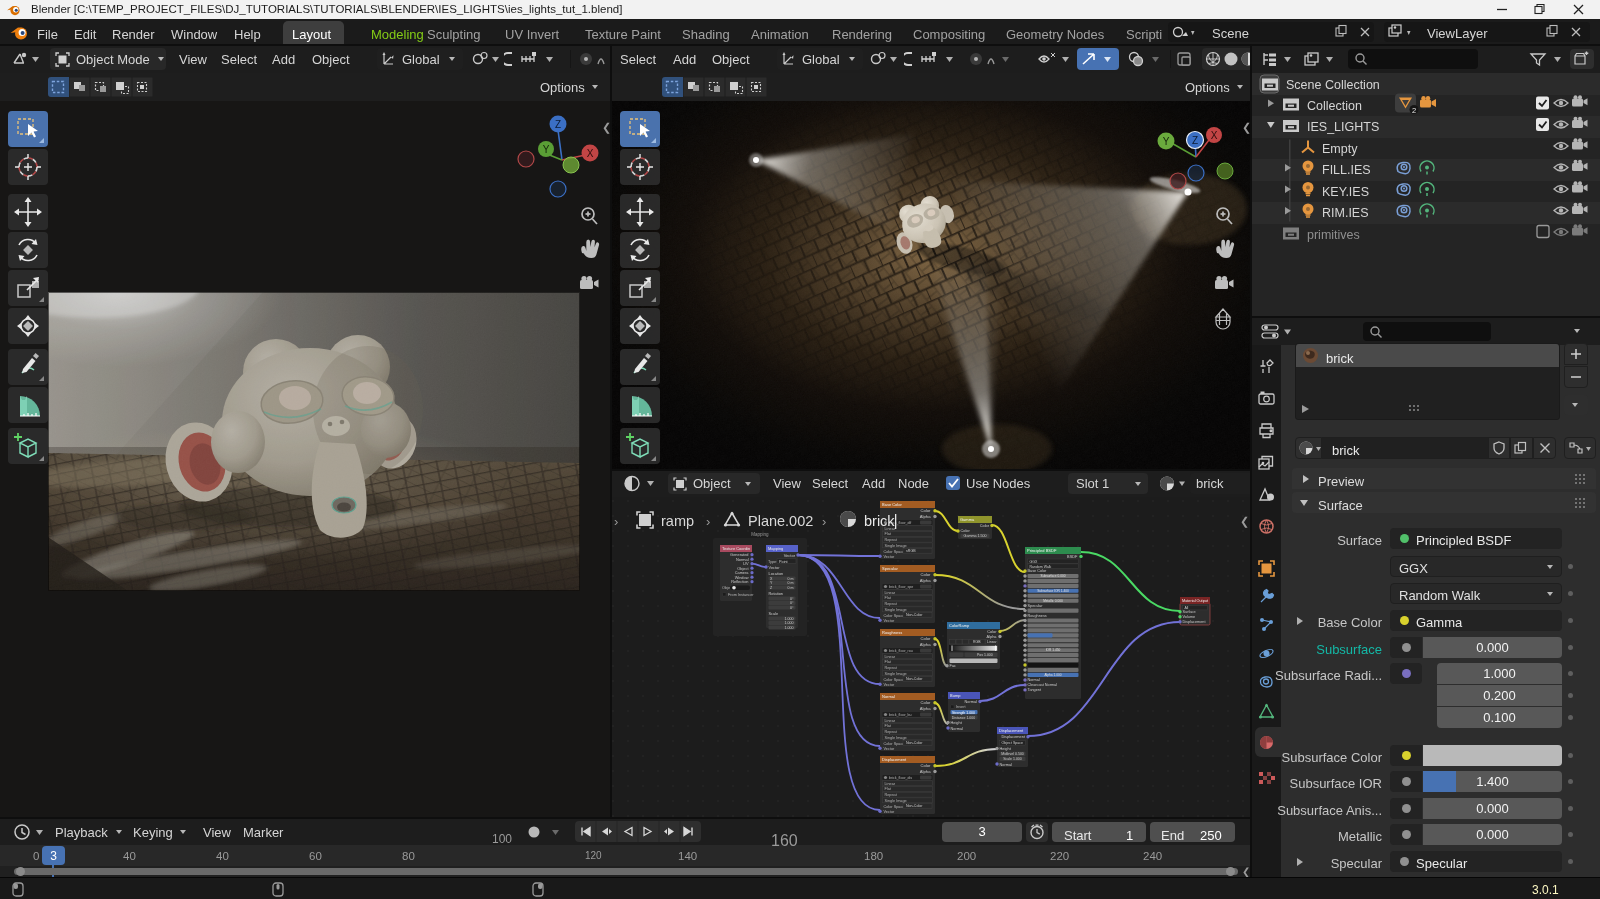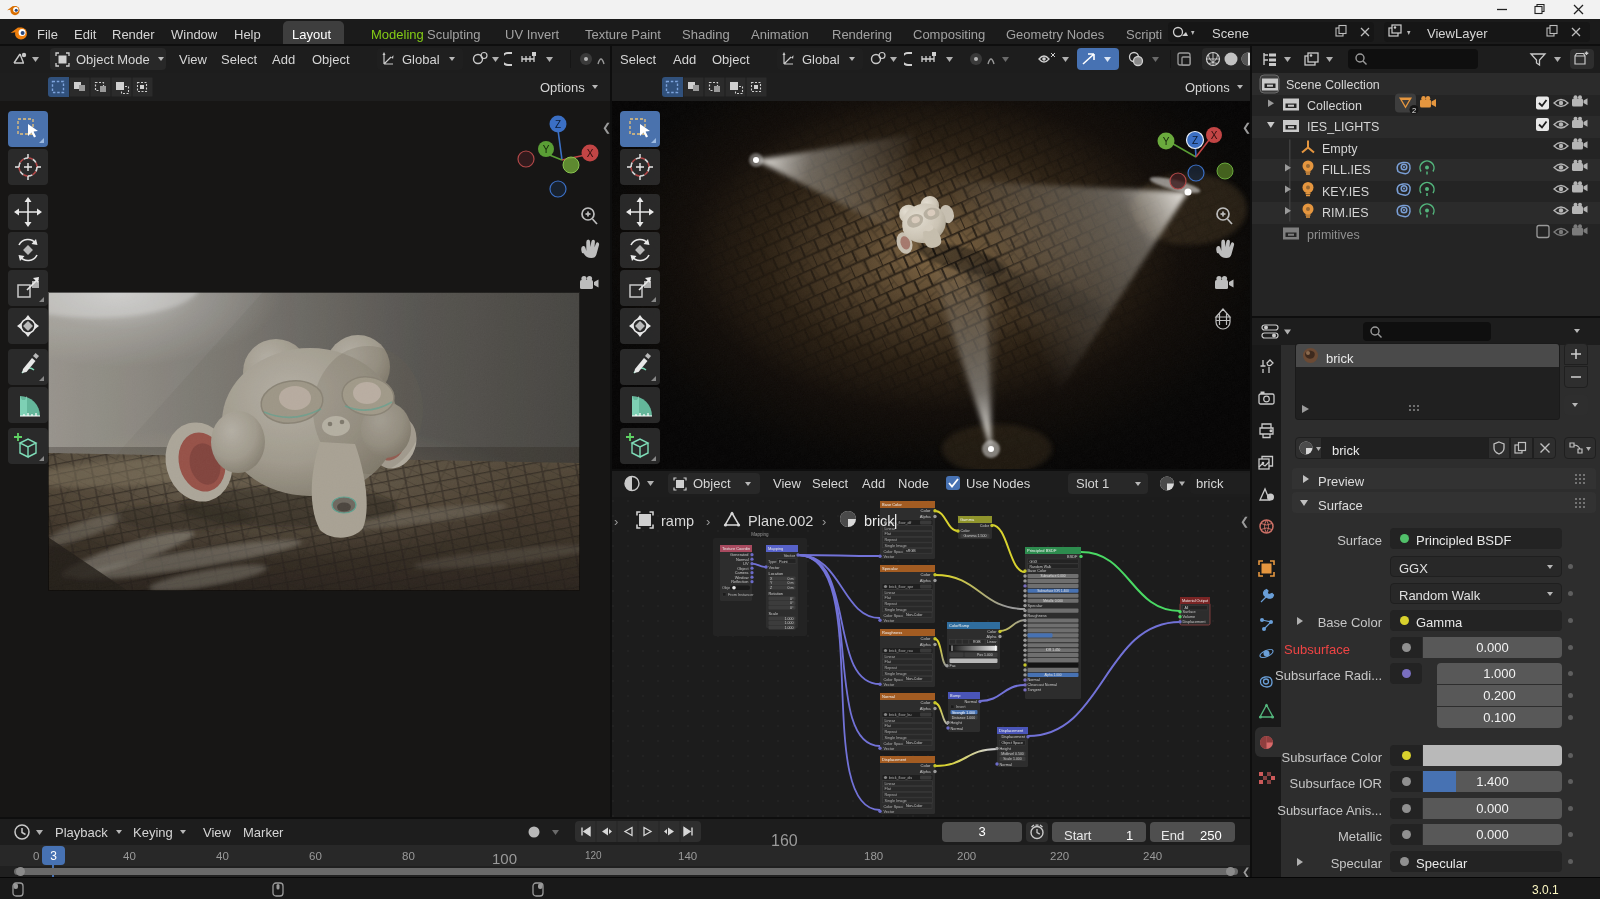--- a/index.html
+++ b/index.html
@@ -12,20 +12,21 @@
 </style></head>
 <body>
 
 <div class="a" style="left:0;top:0;width:1600px;height:19px;background:#f2f2f2">
  <svg class="a" style="left:6px;top:2px" width="15" height="15" viewBox="0 0 15 15">
   <path d="M1.2 8.2 L6.5 4.2 L11 4.6 L7.5 7.2 Z" fill="#d96e00"></path>
   <circle cx="9" cy="8.6" r="4.6" fill="#d96e00"></circle>
   <circle cx="9.8" cy="7.8" r="2.7" fill="#fff"></circle>
   <circle cx="10.2" cy="8.2" r="1.5" fill="#26477e"></circle>
  </svg>
+ <div class="a tx" style="left:31px;top:4px;font-size:11.5px;color:#1c1c1c">Blender [C:\TEMP_PROJECT_FILES\DJ_TUTORIALS\TUTORIALS\BLENDER\IES_LIGHTS\ies_lights_tut_1.blend]</div>
  <svg class="a" style="left:1490px;top:0" width="110" height="19" viewBox="0 0 110 19">
   <line x1="7" y1="9.5" x2="17" y2="9.5" stroke="#222" stroke-width="1.3"></line>
   <rect x="45" y="6.5" width="7" height="7" fill="#f2f2f2" stroke="#222" stroke-width="1.1"></rect>
   <path d="M47 6.5 v-2 h7 v7 h-2" fill="none" stroke="#222" stroke-width="1.1"></path>
   <path d="M84 5 l9 9 M93 5 l-9 9" stroke="#222" stroke-width="1.3"></path>
  </svg>
 </div>
 
 <div class="a" style="left:0;top:19px;width:1600px;height:26px;background:#1b1b1b">
  <svg class="a" style="left:9px;top:3px" width="20" height="20" viewBox="0 0 20 20">
@@ -1072,21 +1073,21 @@
  <div class="a tx" style="left:1161px;top:11px;color:#e8e8e8">End</div>
  <div class="a tx" style="left:1200px;top:11px;color:#fff">250</div>
 
  <div class="a" style="left:0;top:27px;width:1252px;height:21px;background:#282828"></div>
  <div class="a" style="left:0;top:48px;width:1252px;height:11px;background:#202020"></div>
  <div class="a tx" style="left:33px;top:33px;color:#9a9a9a;font-size:11.5px">0</div>
  <div class="a tx" style="left:123px;top:33px;color:#9a9a9a;font-size:11.5px">40</div>
  <div class="a tx" style="left:216px;top:33px;color:#9a9a9a;font-size:11.5px">40</div>
  <div class="a tx" style="left:309px;top:33px;color:#9a9a9a;font-size:11.5px">60</div>
  <div class="a tx" style="left:402px;top:33px;color:#9a9a9a;font-size:11.5px">80</div>
- <div class="a tx" style="left:492px;top:33px;color:#9a9a9a;font-size:15px">100</div>
+ <div class="a tx" style="left:492px;top:15px;color:#9a9a9a;font-size:12px">100</div>
  <div class="a tx" style="left:585px;top:33px;color:#9a9a9a;font-size:10px">120</div>
  <div class="a tx" style="left:678px;top:33px;color:#9a9a9a;font-size:11.5px">140</div>
  <div class="a tx" style="left:771px;top:15px;color:#9a9a9a;font-size:16px">160</div>
  <div class="a tx" style="left:864px;top:33px;color:#9a9a9a;font-size:11.5px">180</div>
  <div class="a tx" style="left:957px;top:33px;color:#9a9a9a;font-size:11.5px">200</div>
  <div class="a tx" style="left:1050px;top:33px;color:#9a9a9a;font-size:11.5px">220</div>
  <div class="a tx" style="left:1143px;top:33px;color:#9a9a9a;font-size:11.5px">240</div>
  <div class="a" style="left:42px;top:28px;width:23px;height:19px;background:#4772b3;border-radius:4px;text-align:center"><span class="tx" style="line-height:19px;color:#fff;font-size:12px">3</span></div>
  <div class="a" style="left:52px;top:47px;width:1.5px;height:12px;background:#4772b3"></div>
  <div class="a" style="left:14px;top:50px;width:1224px;height:7px;background:#696969;border-radius:4px"></div>
@@ -1458,21 +1459,21 @@
 
  <svg class="a" style="left:42px;top:297px" width="12" height="12" viewBox="0 0 12 12">
       <path d="M3 2 l6 4 -6 4 Z" fill="#b0b0b0"></path>
     </svg>
  <div class="a tx" style="left:0;top:298px;width:130px;text-align:right;color:#c6c6c6">Base Color</div>
  <div class="a" style="left:138px;top:292px;width:172px;height:21px;background:#232323;border-radius:4px"></div>
  <div class="a" style="left:148px;top:298px;width:9px;height:9px;border-radius:50%;background:#d8d12d"></div>
  <div class="a tx" style="left:164px;top:298px;color:#e8e8e8">Gamma</div>
  <div class="a" style="left:316px;top:300px;width:5px;height:5px;border-radius:50%;background:#5e5e5e"></div>
 
- <div class="a tx" style="left:0;top:325px;width:130px;text-align:center;color:#ef4444">Subsurface</div>
+ <div class="a tx" style="left:0;top:325px;width:130px;text-align:right;color:#14b8a6">Subsurface</div>
  <div class="a" style="left:138px;top:319px;width:32px;height:21px;background:#232323;border-radius:4px 0 0 4px"></div>
  <div class="a" style="left:150px;top:325px;width:9px;height:9px;border-radius:50%;background:#909090"></div>
  <div class="a" style="left:171px;top:319px;width:139px;height:21px;background:#585858;border-radius:0 4px 4px 0;text-align:center"><span class="tx" style="line-height:21px;color:#f2f2f2">0.000</span></div>
  <div class="a" style="left:316px;top:327px;width:5px;height:5px;border-radius:50%;background:#5e5e5e"></div>
 
  <div class="a tx" style="left:0;top:351px;width:130px;text-align:right;color:#c6c6c6">Subsurface Radi...</div>
  <div class="a" style="left:138px;top:345px;width:32px;height:21px;background:#232323;border-radius:4px"></div>
  <div class="a" style="left:150px;top:351px;width:9px;height:9px;border-radius:50%;background:#7a6fc0"></div>
  <div class="a" style="left:185px;top:345px;width:125px;height:21px;background:#585858;border-radius:4px 4px 0 0;text-align:center"><span class="tx" style="line-height:21px;color:#f2f2f2">1.000</span></div>
  <div class="a" style="left:185px;top:367px;width:125px;height:21px;background:#585858;text-align:center"><span class="tx" style="line-height:21px;color:#f2f2f2">0.200</span></div>

